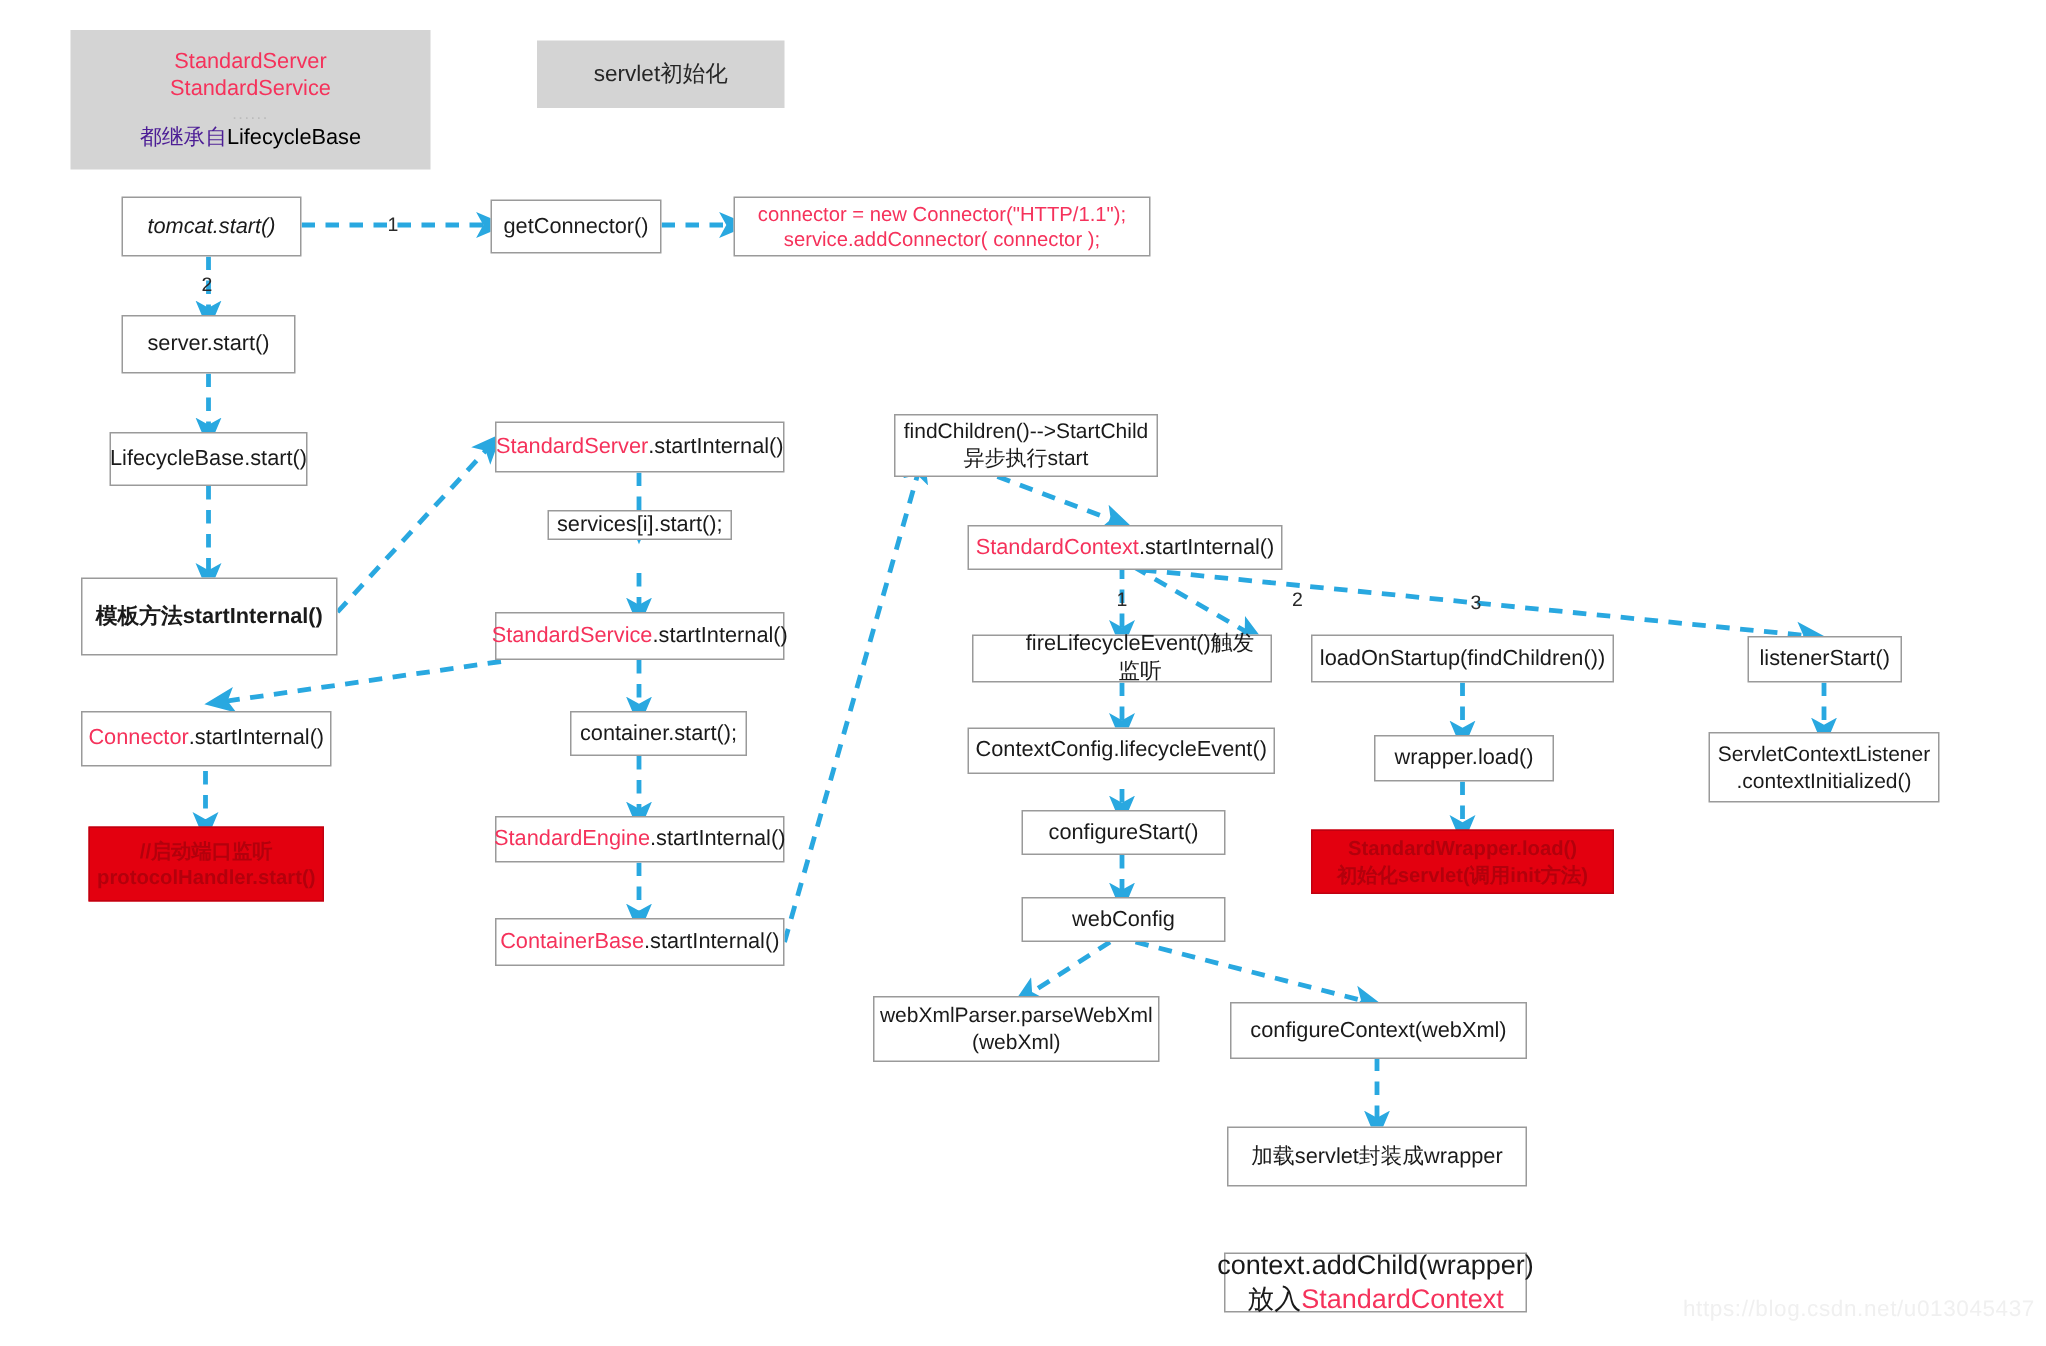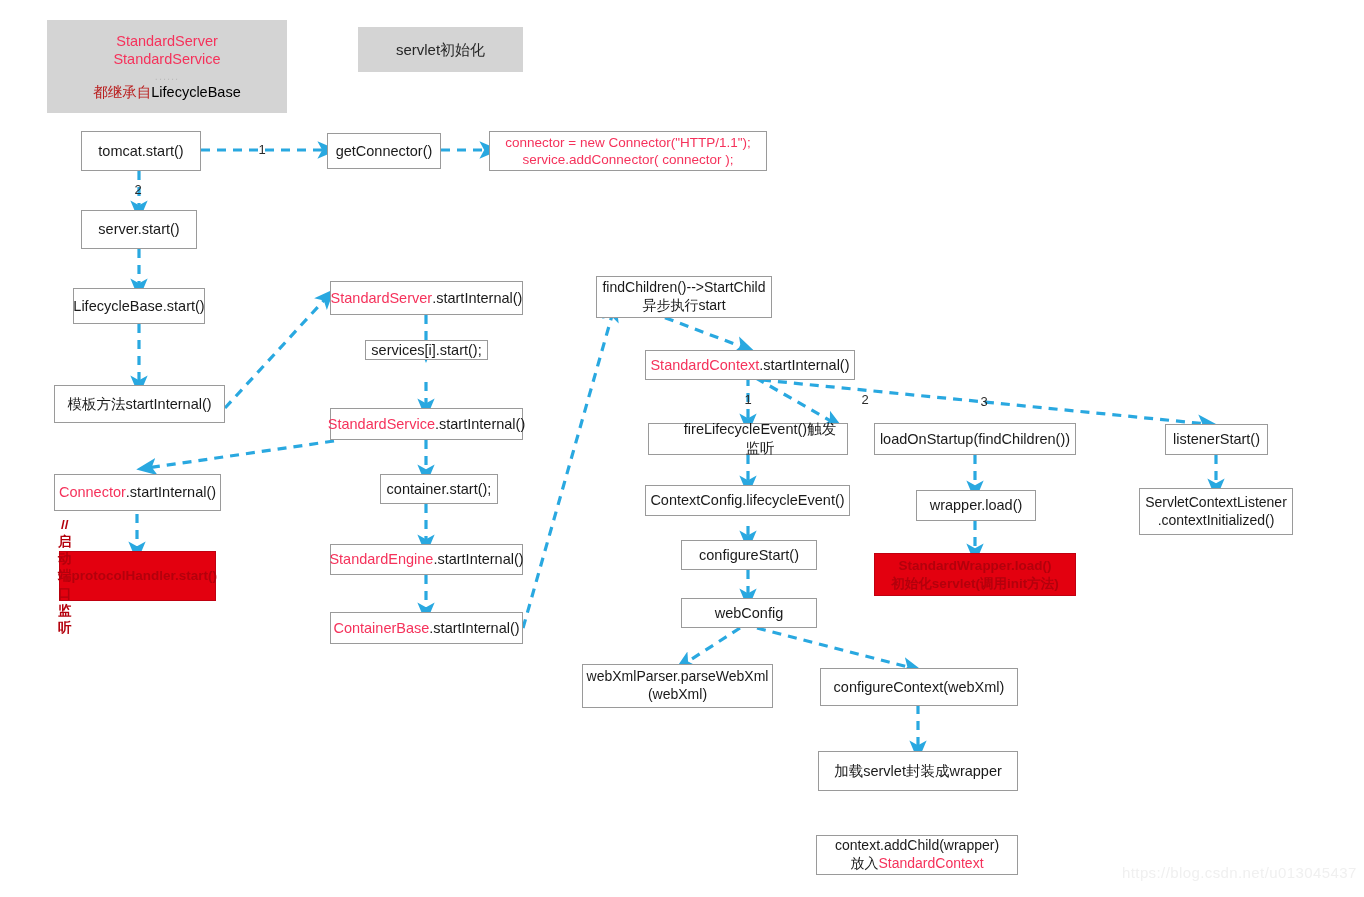--- a/index.html
+++ b/index.html
@@ -133,45 +133,45 @@
       <path d="M975,521 L975,553"></path>
 
       <path d="M1216,455 L1216,488"></path>
     </g>
   </svg>
 
   <div class="node gray" style="left:47px; top:20px; width:240px; height:93px; flex-direction:column; justify-content:center; gap:0;">
     <div style="color:#f5325b; font-size:14.5px;">StandardServer</div>
     <div style="color:#f5325b; font-size:14.5px;">StandardService</div>
     <div class="gy">......</div>
-    <div style="font-size:14.5px;"><span style="color:#b91c1c;font-family:Liberation Serif, serif;">都继承自</span><span style="color:#000000;">LifecycleBase</span></div>
+    <div style="font-size:14.5px;"><span style="color:#4c1d95;font-family:Liberation Serif, serif;">都继承自</span><span style="color:#000000;">LifecycleBase</span></div>
   </div>
 
   <div class="node gray" style="left:358px; top:27px; width:165px; height:45px; font-size:15px;">servlet初始化</div>
 
-  <div class="node" style="left:81px; top:131px; width:120px; height:40px;">tomcat.start()</div>
+  <div class="node" style="left:81px; top:131px; width:120px; height:40px;font-style:italic;">tomcat.start()</div>
 
   <div class="node" style="left:327px; top:133px; width:114px; height:36px;">getConnector()</div>
 
   <div class="node" style="left:489px; top:131px; width:278px; height:40px; flex-direction:column; color:#f5325b; font-size:13.5px;">
     <div>connector = new Connector("HTTP/1.1");</div>
     <div>service.addConnector( connector );</div>
   </div>
 
   <div class="node" style="left:81px; top:210px; width:116px; height:39px;">server.start()</div>
 
   <div class="node" style="left:73px; top:288px; width:132px; height:36px;">LifecycleBase.start()</div>
 
-  <div class="node" style="left:54px; top:385px; width:171px; height:38px;">模板方法startInternal()</div>
+  <div class="node" style="left:54px; top:385px; width:171px; height:52px;font-weight:bold;">模板方法startInternal()</div>
 
   <div class="node" style="left:54px; top:474px; width:167px; height:37px;">
     <span class="rd">Connector</span><span>.startInternal()</span>
   </div>
 
-  <div class="node redfill" style="left:59px; top:551px; width:157px; height:50px; flex-direction:row; font-size:13.5px;">
+  <div class="node redfill" style="left:59px; top:551px; width:157px; height:50px; flex-direction:column; font-size:13.5px;">
     <div>//启动端口监听</div>
     <div>protocolHandler.start()</div>
   </div>
 
   <div class="node" style="left:330px; top:281px; width:193px; height:34px;">
     <span class="rd">StandardServer</span><span>.startInternal()</span>
   </div>
 
   <div class="node" style="left:365px; top:340px; width:123px; height:20px;">services[i].start();</div>
 
@@ -208,21 +208,21 @@
 
   <div class="node" style="left:582px; top:664px; width:191px; height:44px; flex-direction:column; font-size:14px;">
     <div>webXmlParser.parseWebXml</div>
     <div>(webXml)</div>
   </div>
 
   <div class="node" style="left:820px; top:668px; width:198px; height:38px;">configureContext(webXml)</div>
 
   <div class="node" style="left:818px; top:751px; width:200px; height:40px;">加载servlet封装成wrapper</div>
 
-  <div class="node" style="left:816px; top:835px; width:202px; height:40px; flex-direction:column; font-size:14px;">
+  <div class="node" style="left:816px; top:835px; width:202px; height:40px; flex-direction:column; font-size:18px;">
     <div>context.addChild(wrapper)</div>
     <div><span>放入</span><span class="rd">StandardContext</span></div>
   </div>
 
   <div class="node" style="left:874px; top:423px; width:202px; height:32px;">loadOnStartup(findChildren())</div>
 
   <div class="node" style="left:916px; top:490px; width:120px; height:31px;">wrapper.load()</div>
 
   <div class="node redfill" style="left:874px; top:553px; width:202px; height:43px; flex-direction:column; font-size:13.5px;">
     <div>StandardWrapper.load()</div>

